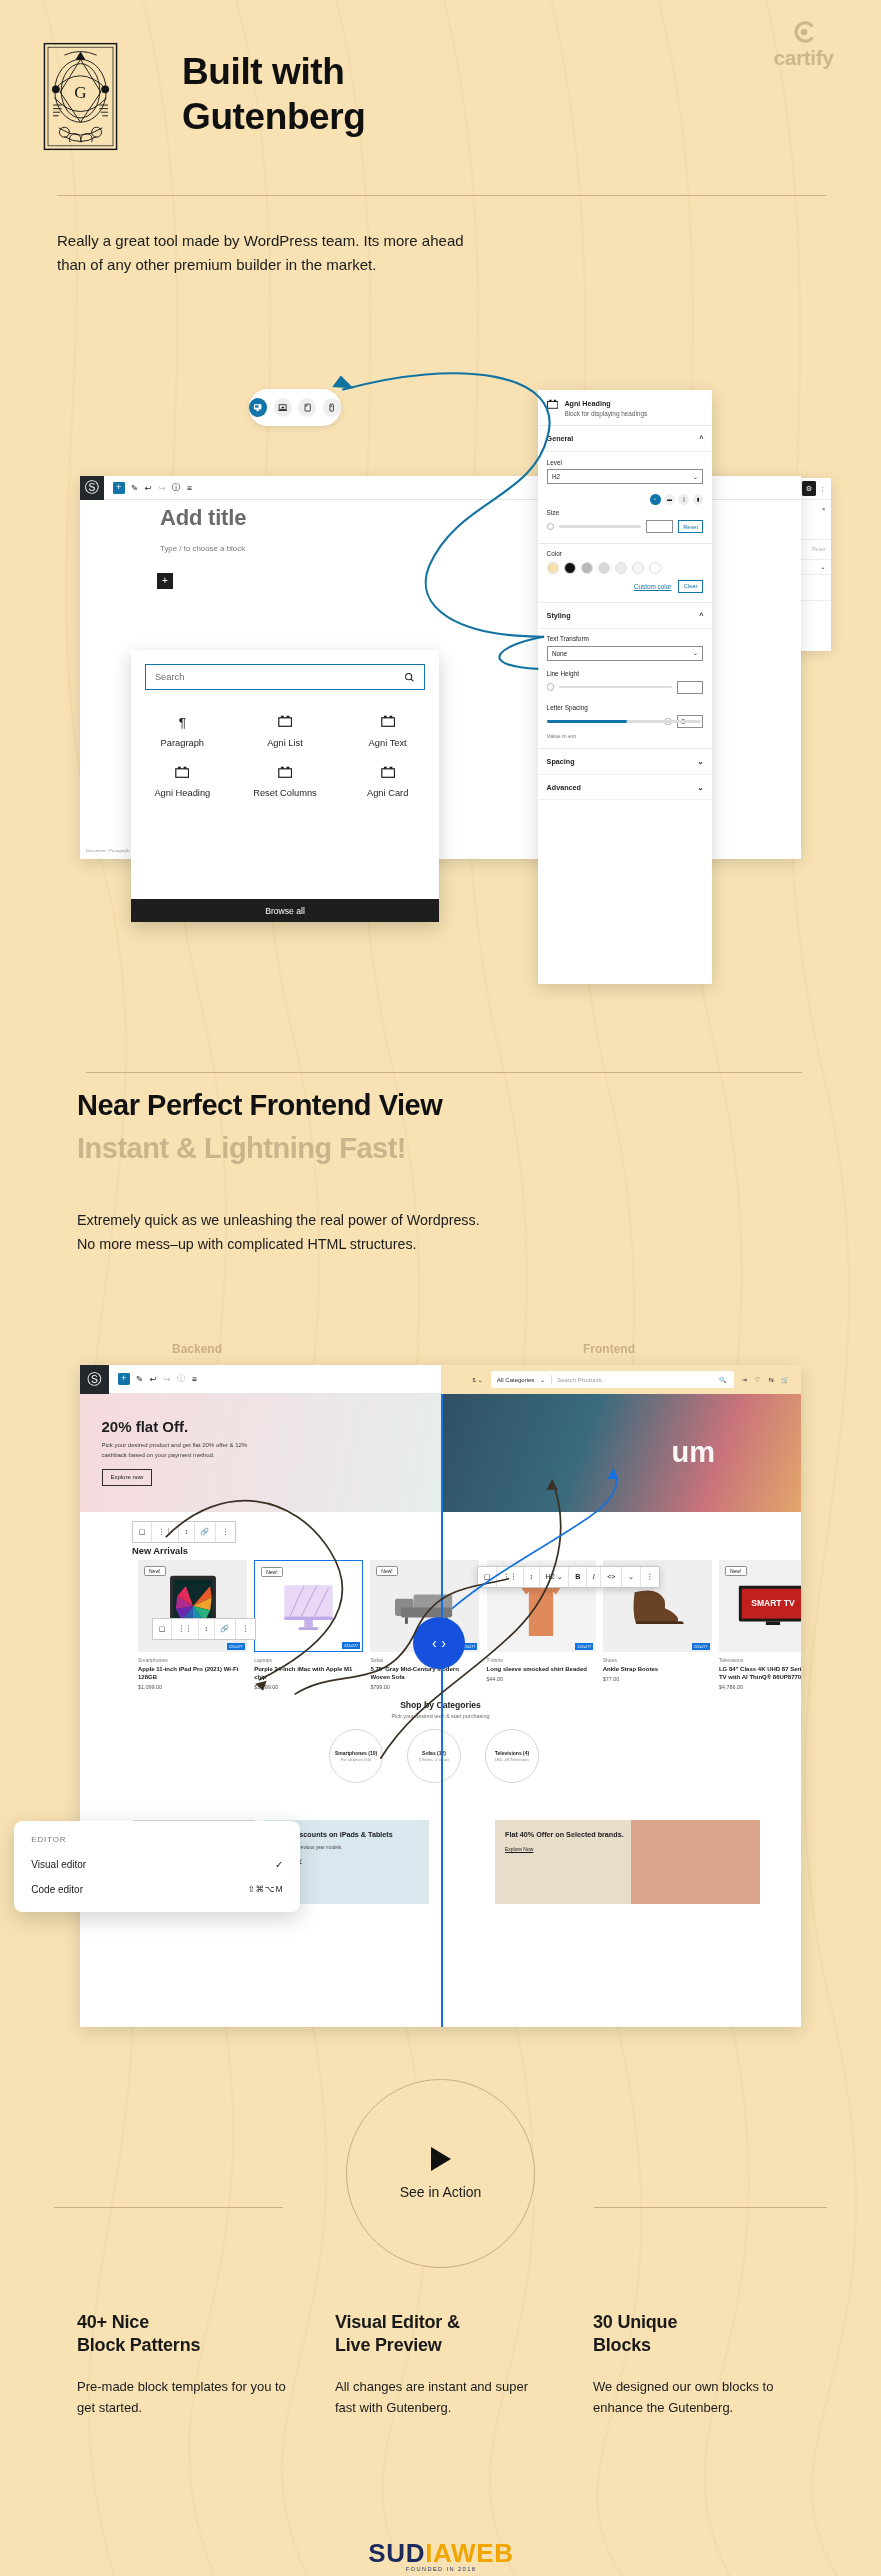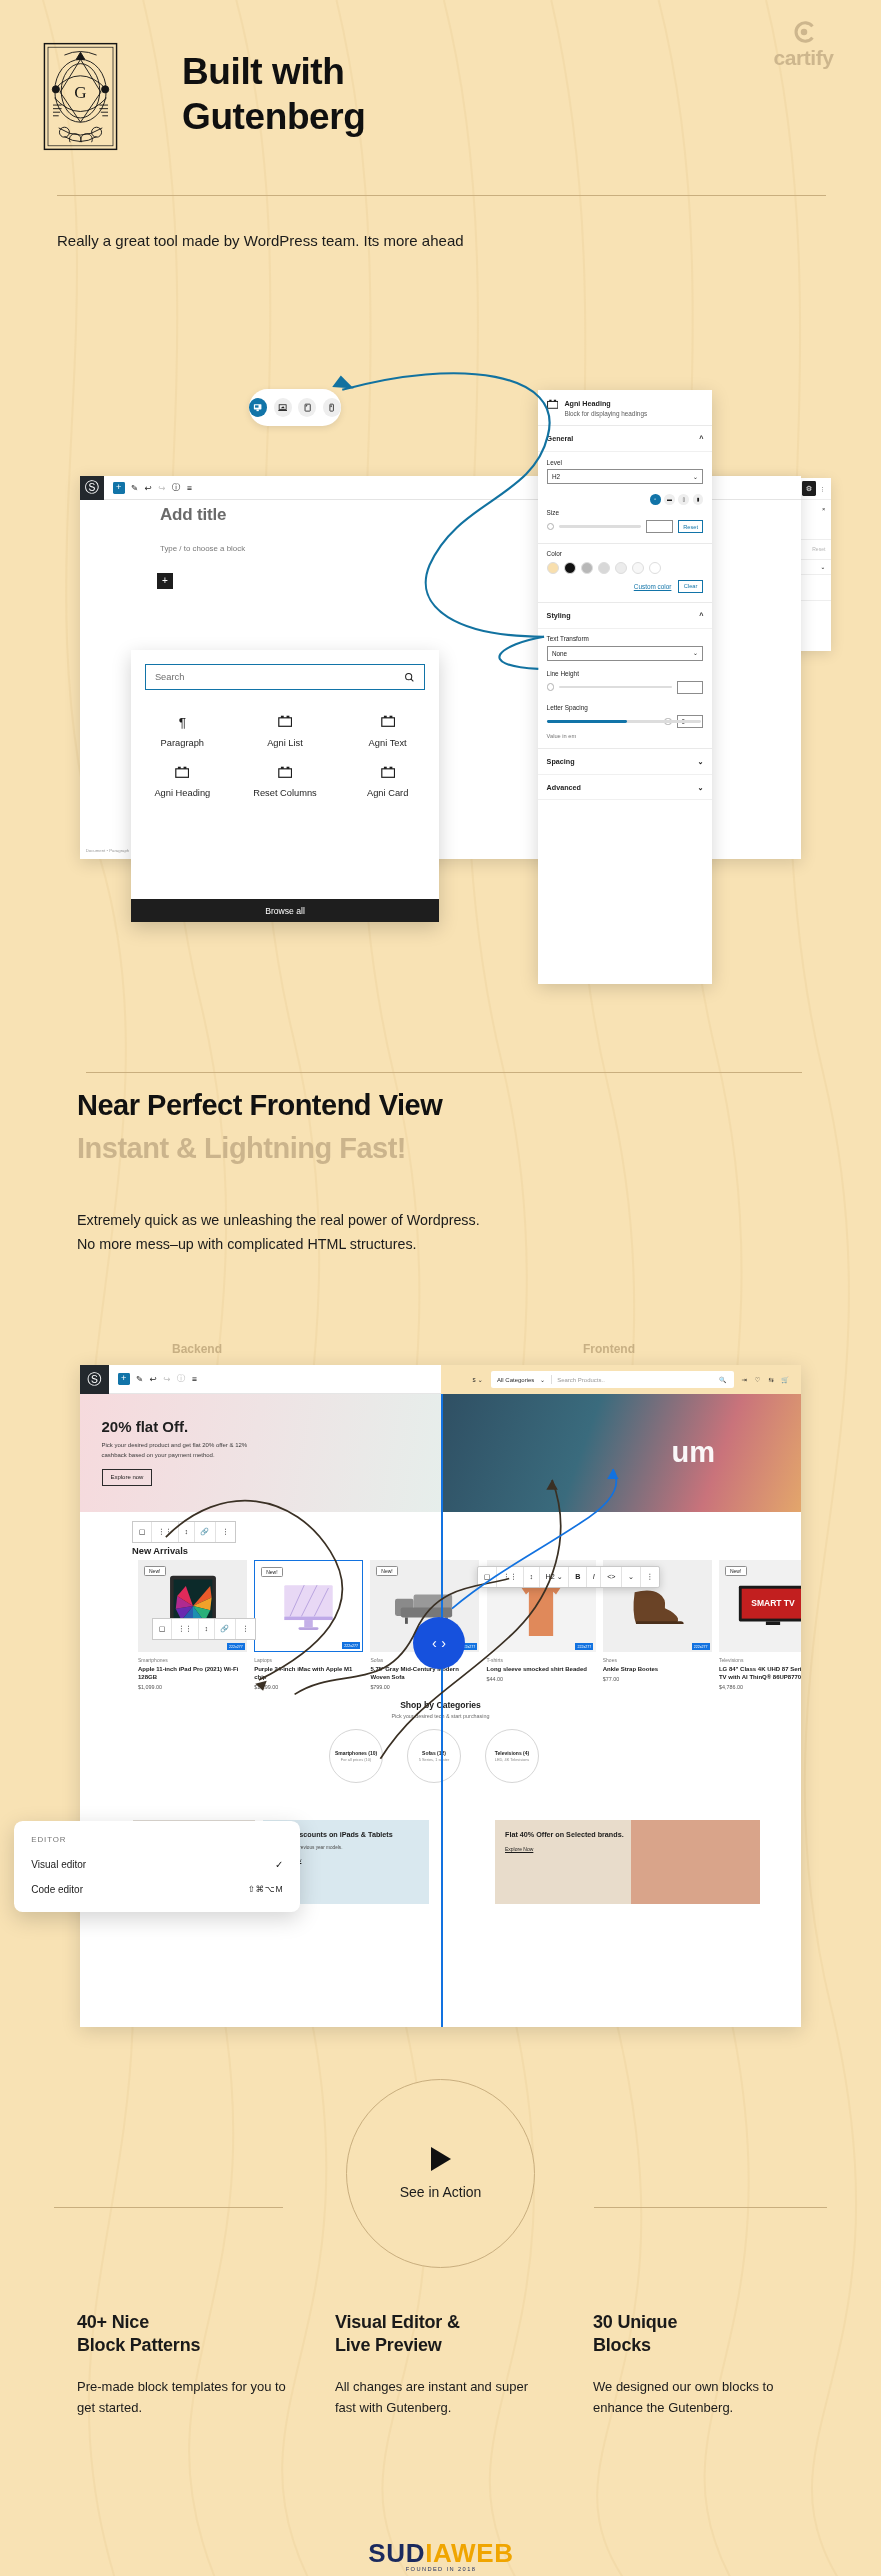--- a/index.html
+++ b/index.html
@@ -46,21 +46,21 @@
     background:#fff; box-shadow:0 3.6px 15.7px rgba(0,0,0,.14); z-index:10; overflow:hidden; }
   .ed-bar { height:24px; background:#fff; border-bottom:0.7px solid #e4e4e4;
     display:flex; align-items:center; position:relative; }
   .wp-logo { width:24px; height:24px; background:#23282d; color:#fff; display:flex;
     align-items:center; justify-content:center; font-size:14.3px; }
   .ed-bar-tools { display:flex; align-items:center; gap:6.4px; padding-left:8.6px; }
   .plus-btn { width:12px; height:12px; background:#1274a8; color:#fff; border-radius:1.4px;
     display:flex; align-items:center; justify-content:center; font-size:9.3px; line-height:1; }
   .t-ico { font-size:8.6px; color:#1e1e1e; }
   .t-ico.dim { color:#bdbdbd; }
-  .ed-title { position:absolute; left:80px; top:29px; font-size:17px; font-weight:700;
+  .ed-title { position:absolute; left:80px; top:29px; font-size:22px; font-weight:700;
     color:#6a6a6a; letter-spacing:-0.2px; }
   .ed-ph { position:absolute; left:80px; top:68px; font-size:7.9px; color:#7a7a7a; }
   .ed-plusblk { position:absolute; left:77px; top:97px; width:15.7px; height:15.7px;
     background:#1e1e1e; color:#fff; display:flex; align-items:center; justify-content:center;
     font-size:10px; }
   .ed-footnote { position:absolute; left:5.7px; bottom:5.7px; font-size:4.3px; color:#9b9b9b; }
 
   
   .bg-panel { position:absolute; left:691px; top:478px; width:140px; height:173px;
     background:#fff; box-shadow:0 2.9px 13px rgba(0,0,0,.13); z-index:8; overflow:hidden;
@@ -299,20 +299,21 @@
       </svg>
       <span class="c-word">cartify</span>
       <span class="c-bar"></span>
     </div>
   </div>
 
   <div class="divider hr-top"></div>
 
   <div class="intro">
     <div>Really a great tool made by WordPress team. Its more ahead</div>
+    <div>than of any other  premium builder in the market.</div>
   </div>
 
   <div class="device-pill">
     <div class="dev-btn on">
       <svg width="9.3" height="9.3" viewBox="0 0 16 16">
         <rect x="1.5" y="2" width="13" height="9" rx="1" fill="#fff"></rect>
         <rect x="3.5" y="4" width="6" height="4" fill="#1274a8"></rect>
         <rect x="6" y="11" width="4" height="3" fill="#fff"></rect>
       </svg>
     </div>

